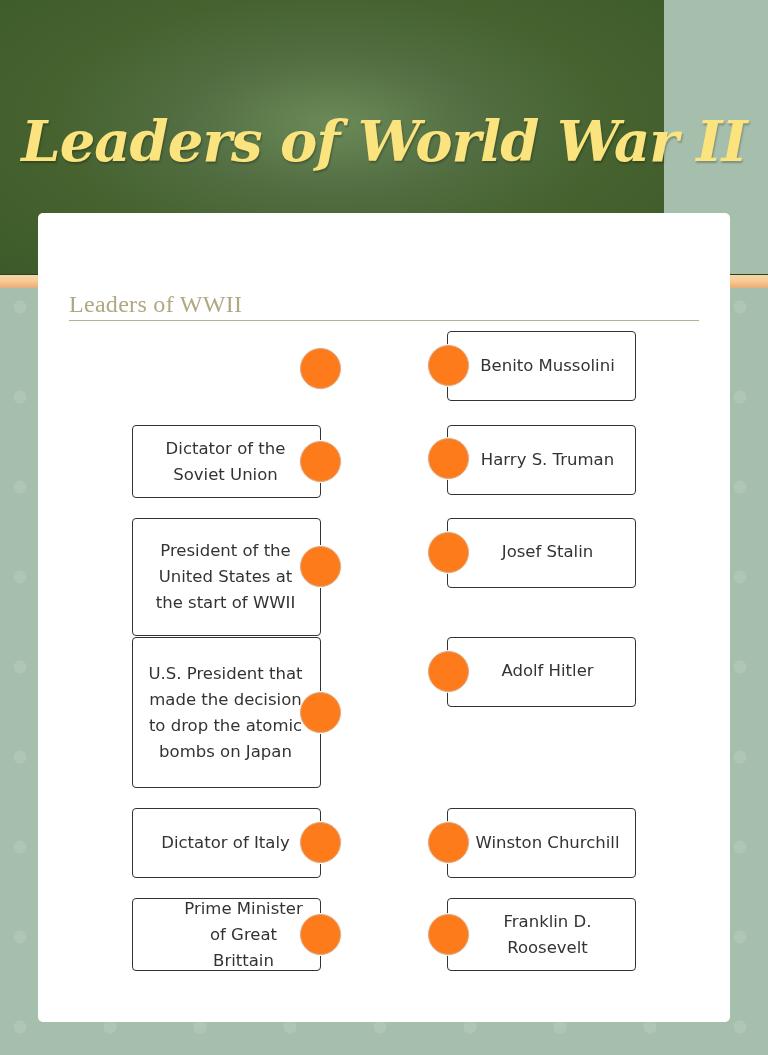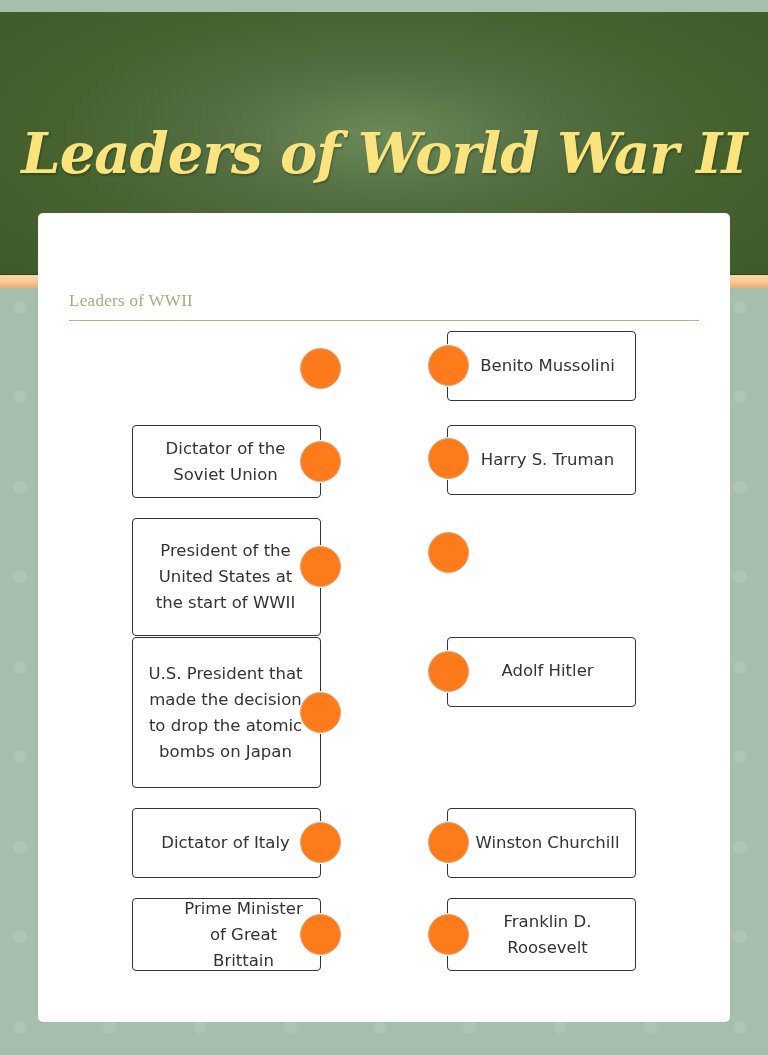--- a/index.html
+++ b/index.html
@@ -9,41 +9,41 @@
       font-family: "DejaVu Sans", sans-serif;
     }
     .bg-pattern {
       position: absolute; left: 0; top: 287px; width: 768px; height: 768px;
       background-image:
         radial-gradient(circle at 20px 20px, rgba(255,255,255,0.10) 6px, transparent 7px),
         radial-gradient(circle at 60px 70px, rgba(255,255,255,0.08) 10px, transparent 11px);
       background-size: 90px 90px;
     }
     .chalkboard {
-      position: absolute; left: 0; top: 12px; width: 768px; height: 274px;
+      position: absolute; left: 0; top: 0; width: 664px; height: 274px;
       background: radial-gradient(ellipse at 50% 45%, #6c8a58 0%, #536f43 30%, #45622f 60%, #3d5a2a 100%);
     }
     .chalk-ledge {
       position: absolute; left: 0; top: 274px; width: 768px; height: 13px;
       background: linear-gradient(#f6d7a7 0%, #f8c994 50%, #e8ad76 100%);
       border-top: 1px solid #2c401f;
     }
     .title {
       position: absolute; left: 0; top: 108px; width: 768px; text-align: center;
       color: #fbe37d; font-family: "DejaVu Serif", serif; font-style: italic; font-weight: bold;
       font-size: 56px; letter-spacing: -1px;
       text-shadow: 1px 2px 2px rgba(0,0,0,0.25);
     }
     .card {
       position: absolute; left: 38px; top: 213px; width: 692px; height: 809px;
       background: #ffffff; border-radius: 5px;
     }
     .section-title {
       position: absolute; left: 31px; top: 78px;
-      font-family: "Liberation Serif", serif; font-size: 17px; color: #b0a882;
+      font-family: "Liberation Serif", serif; font-size: 24px; color: #b0a882;
       letter-spacing: 0.3px;
     }
     .section-rule {
       position: absolute; left: 31px; top: 107px; width: 630px; height: 0;
       border-top: 1.5px solid #b8b190;
     }
     .box {
       position: absolute; background: #fff; border: 1.2px solid #333;
       border-radius: 4px; box-sizing: border-box;
       display: flex; align-items: center; justify-content: center; text-align: center;
@@ -103,20 +103,23 @@
   <div class="box right" style="top:118px;height:70px;">
     <span>Benito Mussolini</span>
   </div>
   <div class="dot right" style="top:132px;"></div>
 
   <div class="box right" style="top:212px;height:70px;">
     <span>Harry S. Truman</span>
   </div>
   <div class="dot right" style="top:225px;"></div>
 
+  <div class="box right" style="top:305px;height:70px;align-items:flex-start;padding-top:20px;">
+    <span>Josef Stalin</span>
+  </div>
   <div class="dot right" style="top:319px;"></div>
 
   <div class="box right" style="top:424px;height:70px;align-items:flex-start;padding-top:20px;">
     <span>Adolf Hitler</span>
   </div>
   <div class="dot right" style="top:438px;"></div>
 
   <div class="box right" style="top:595px;height:70px;">
     <span>Winston Churchill</span>
   </div>

